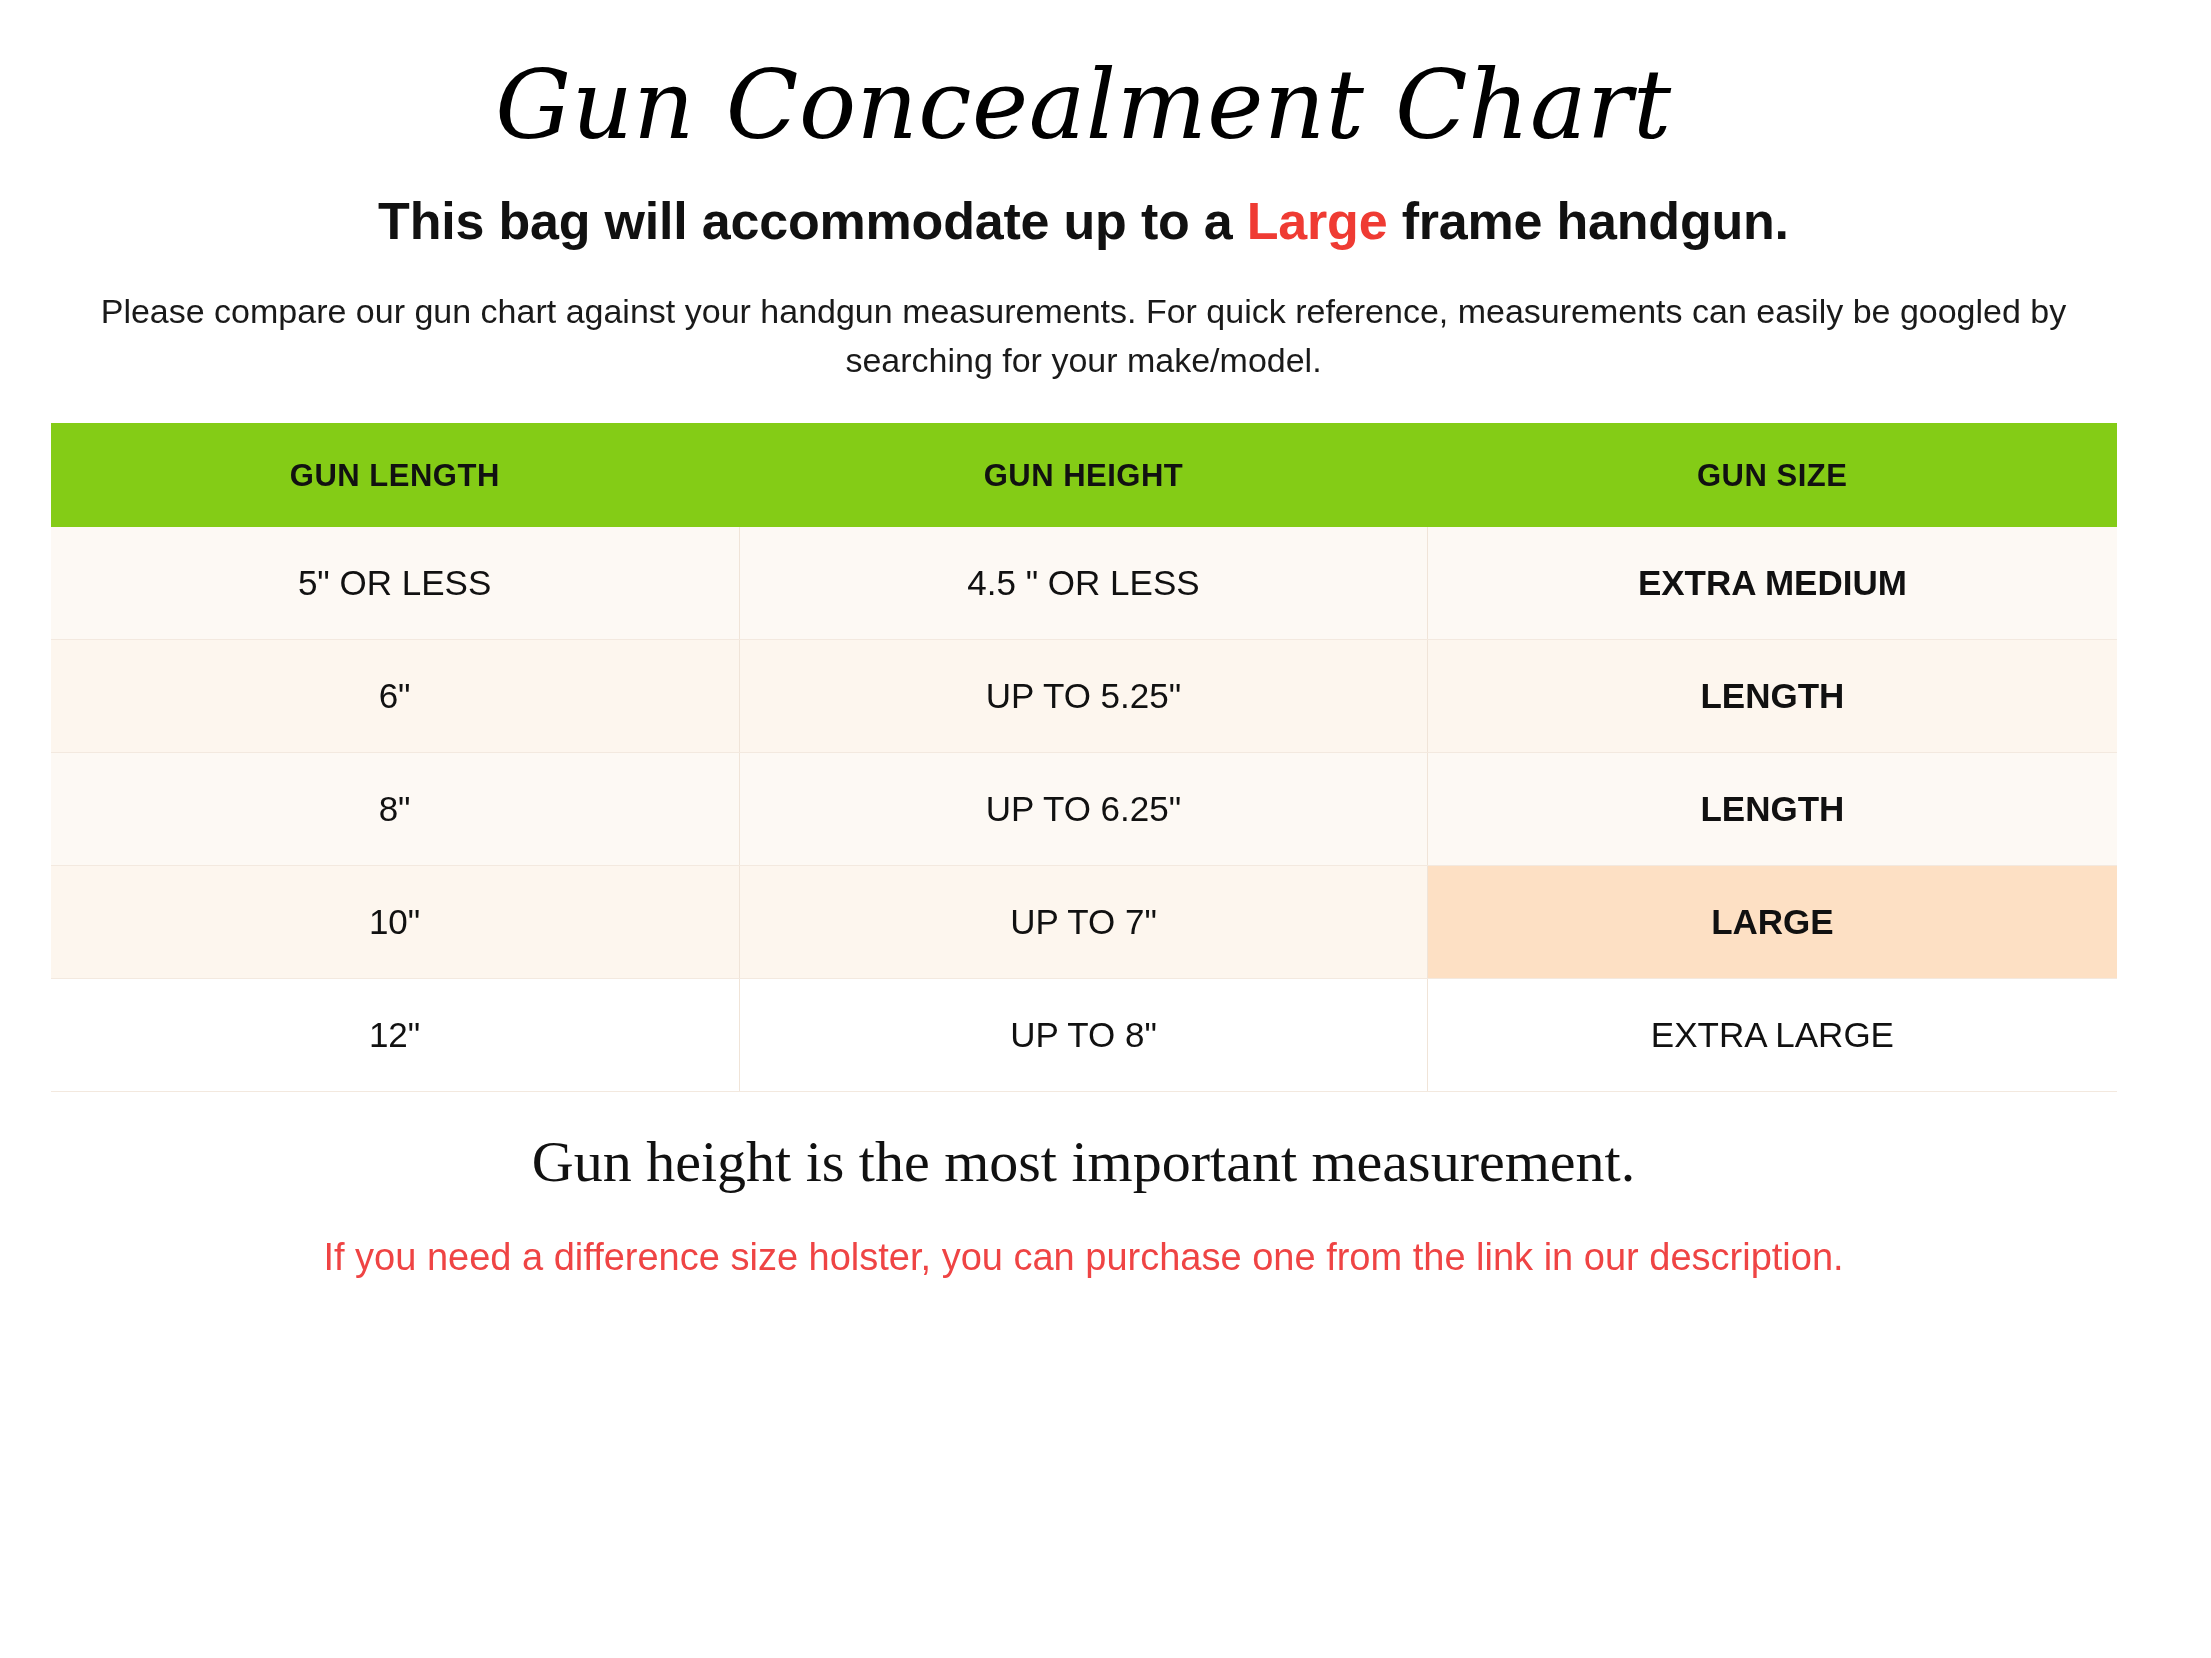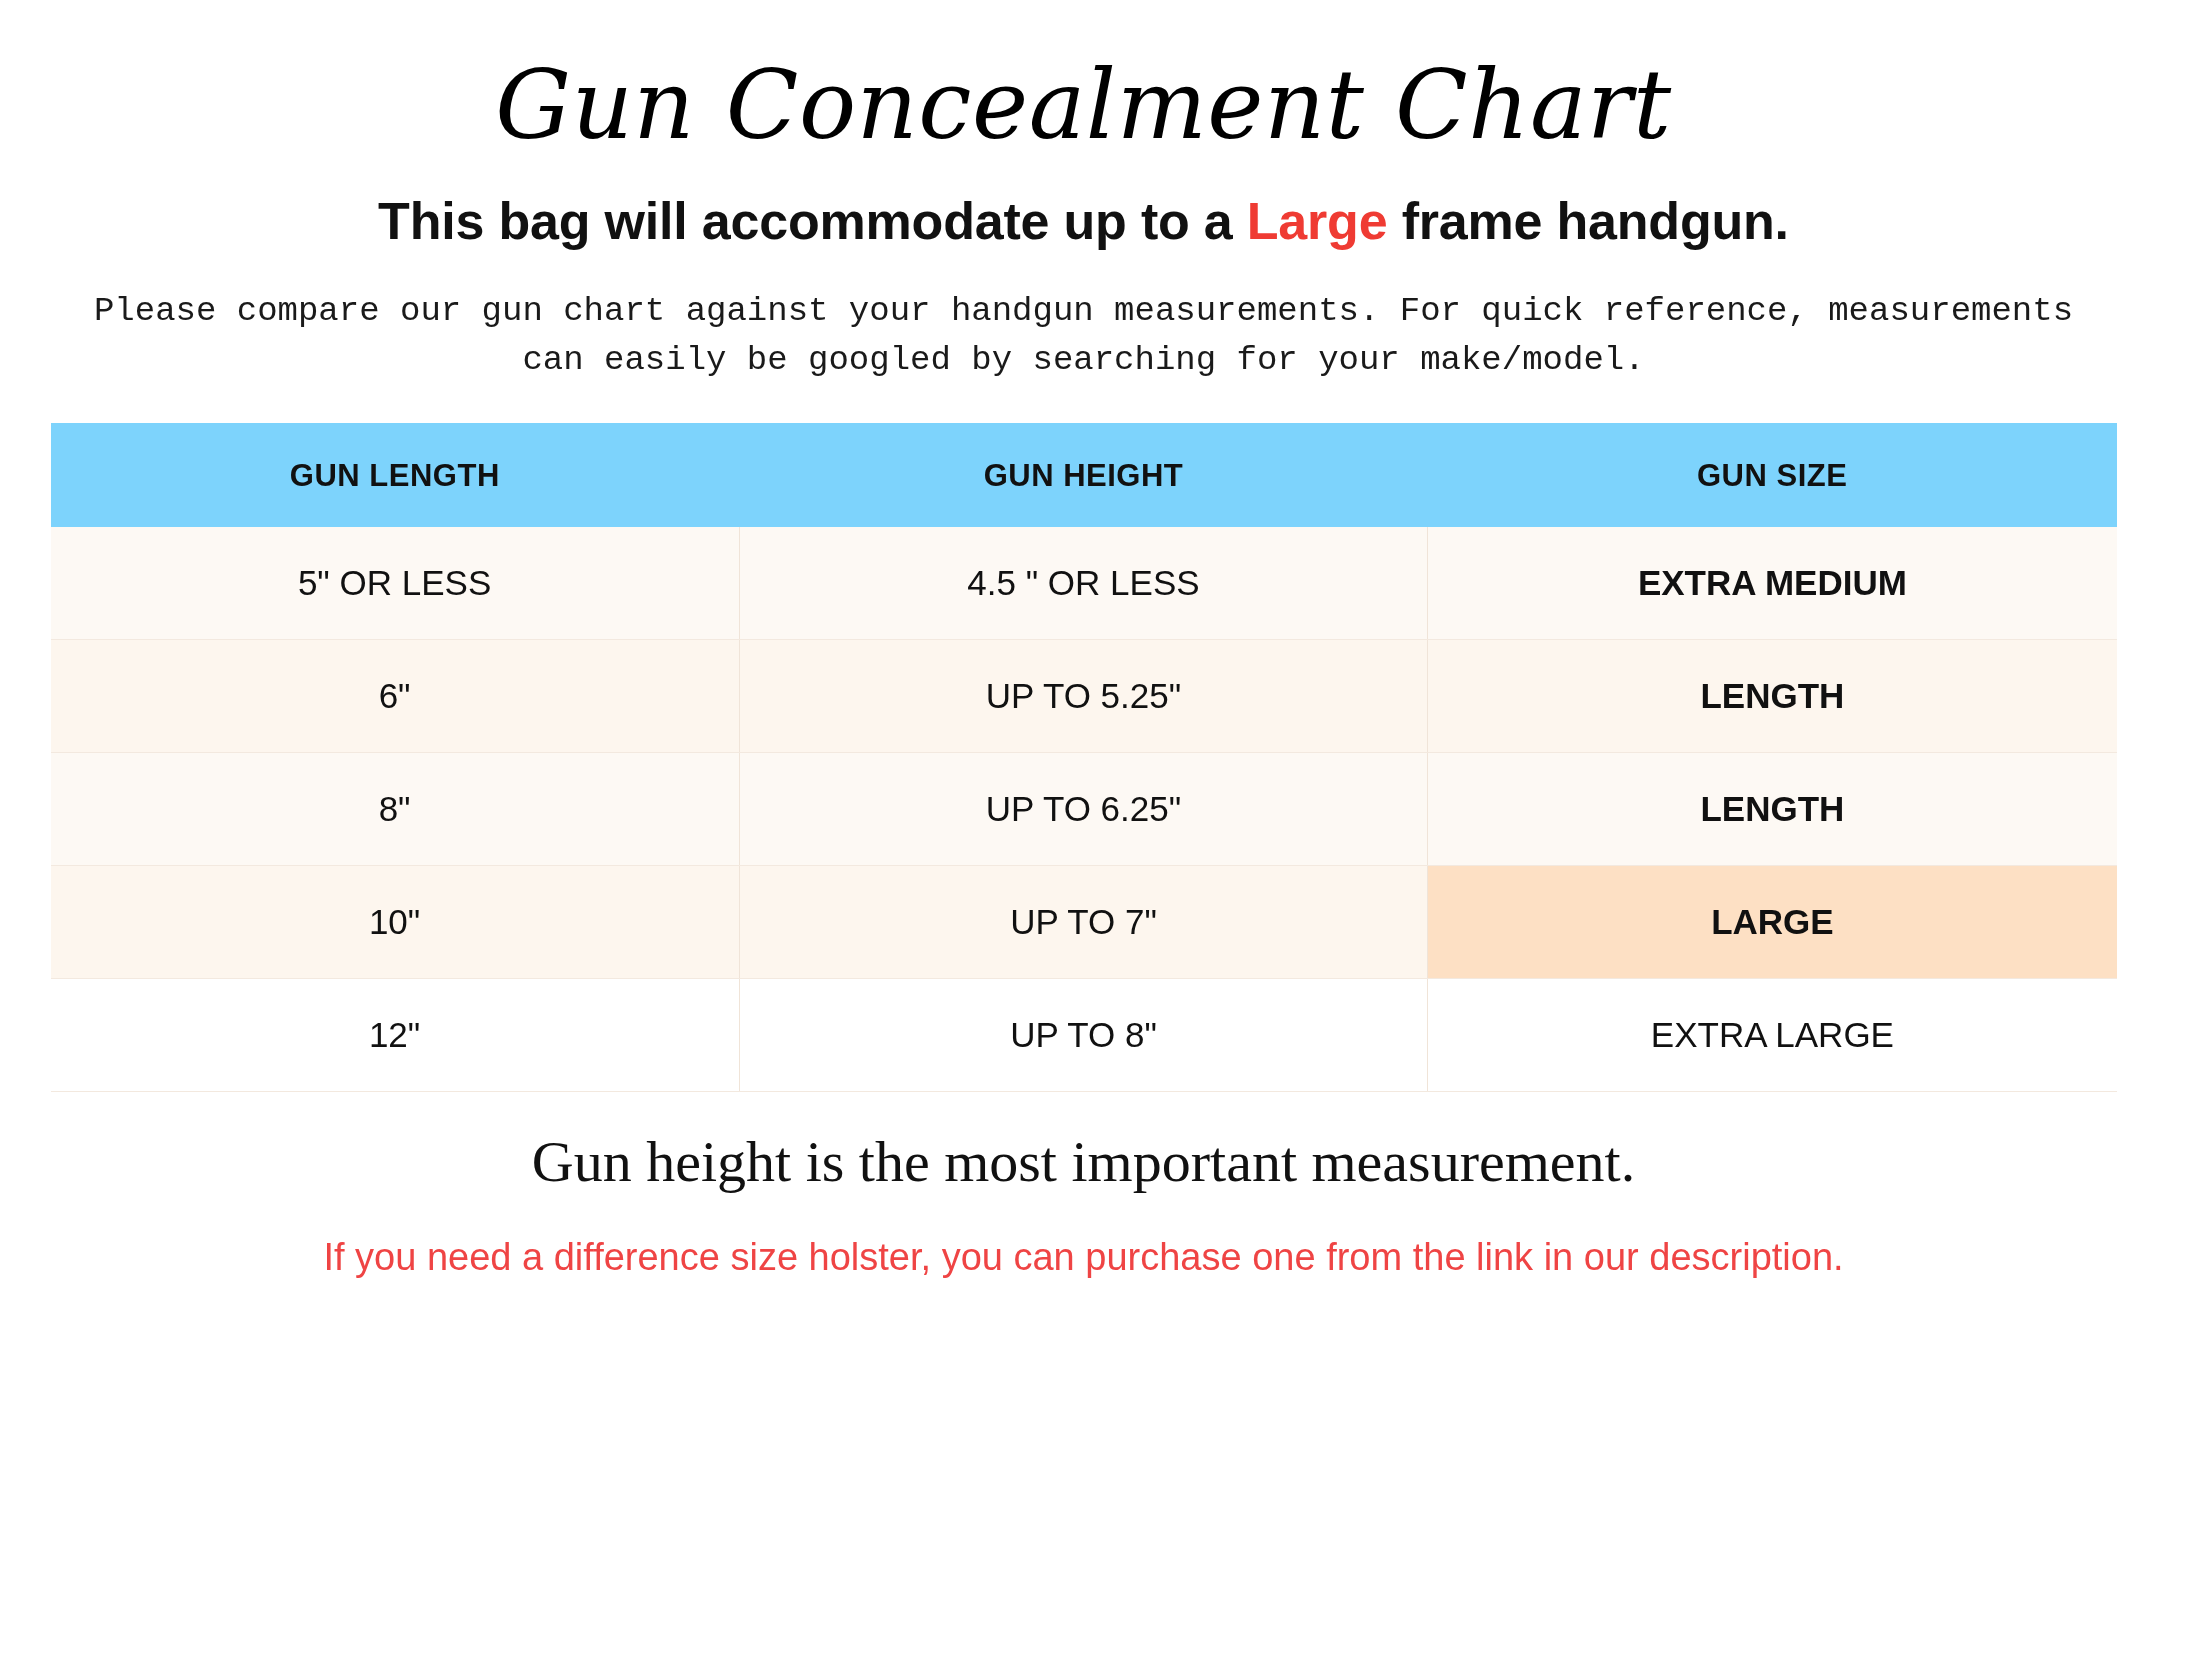--- a/index.html
+++ b/index.html
@@ -45,33 +45,32 @@
   .subtitle .accent {
     color: #ef3b33;
   }
   .lead {
     font-size: 34px;
     line-height: 1.45;
     text-align: center;
     color: #1a1a1a;
     margin: 36px 0 0 0;
     max-width: 1991px;
-    font-family: Liberation Mono, monospace;
   }
   .table-wrap {
     margin-top: 38px;
     width: 2066px;
   }
   table.chart {
     width: 100%;
     border-collapse: collapse;
     table-layout: fixed;
   }
   table.chart thead th {
-    background: #7dd3fc;
+    background: #84cc16;
     color: #111111;
     font-size: 31px;
     font-weight: 700;
     letter-spacing: 0.5px;
     padding: 35px 9px 33px 9px;
     text-align: center;
     border: none;
   }
   table.chart tbody td {
     font-size: 35px;

